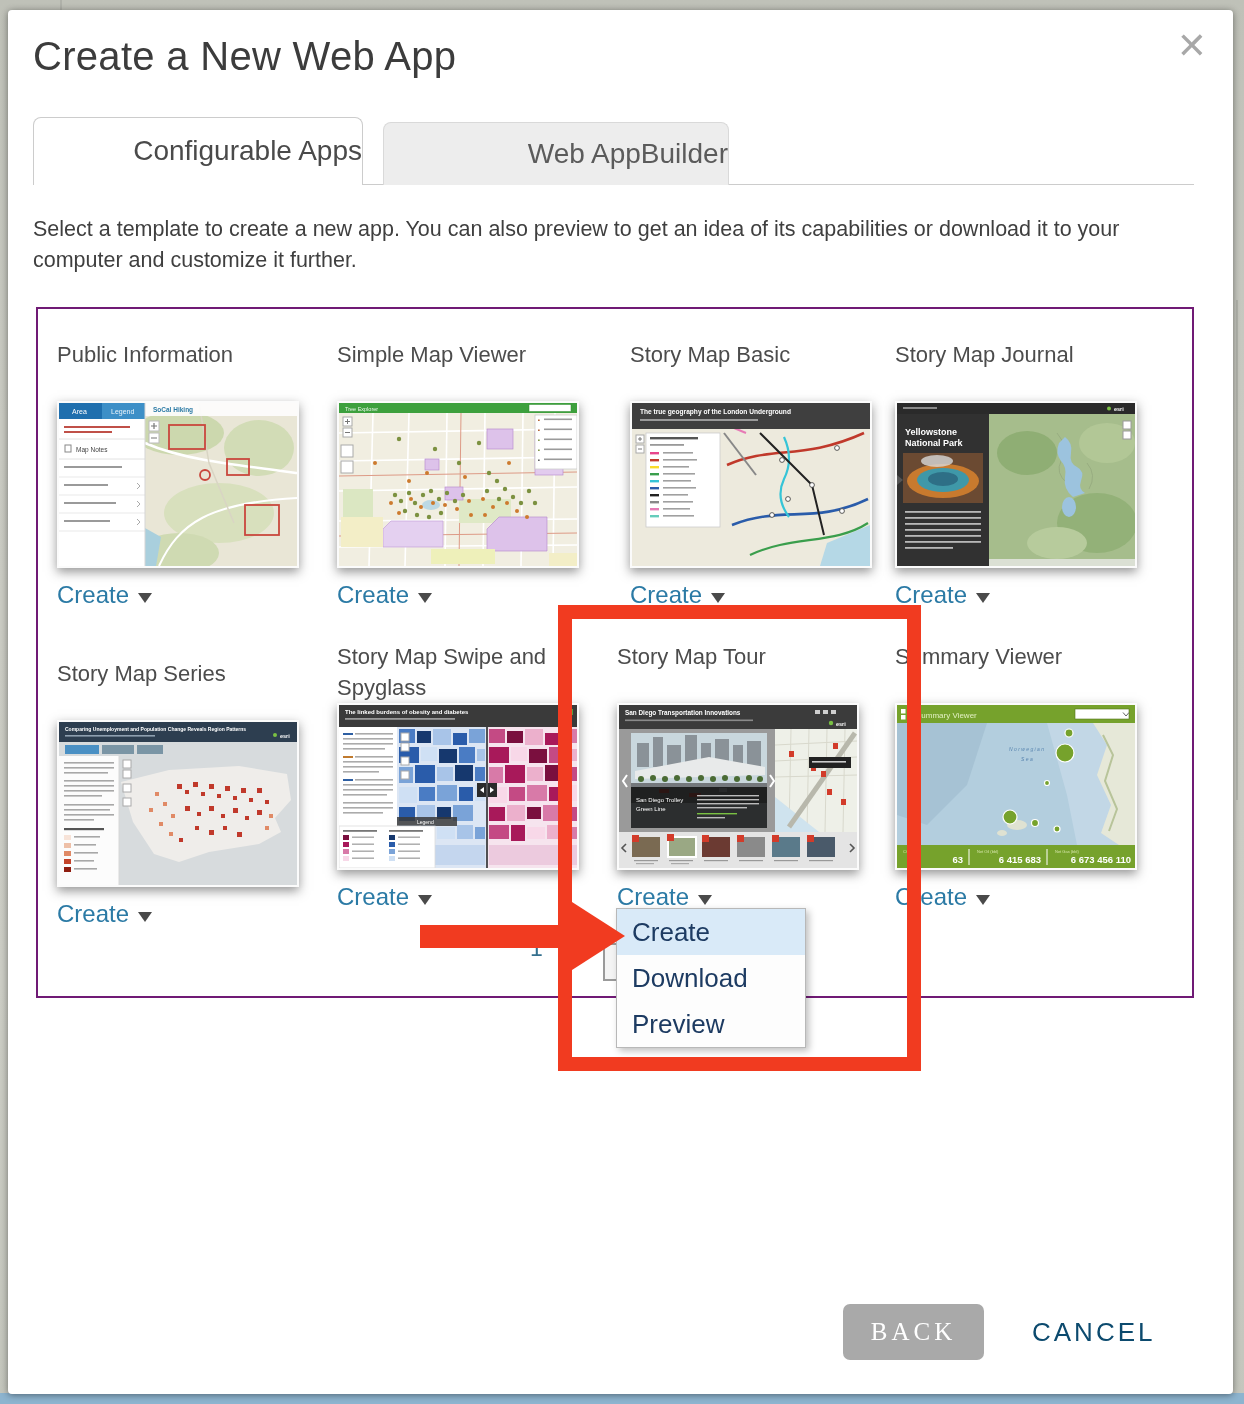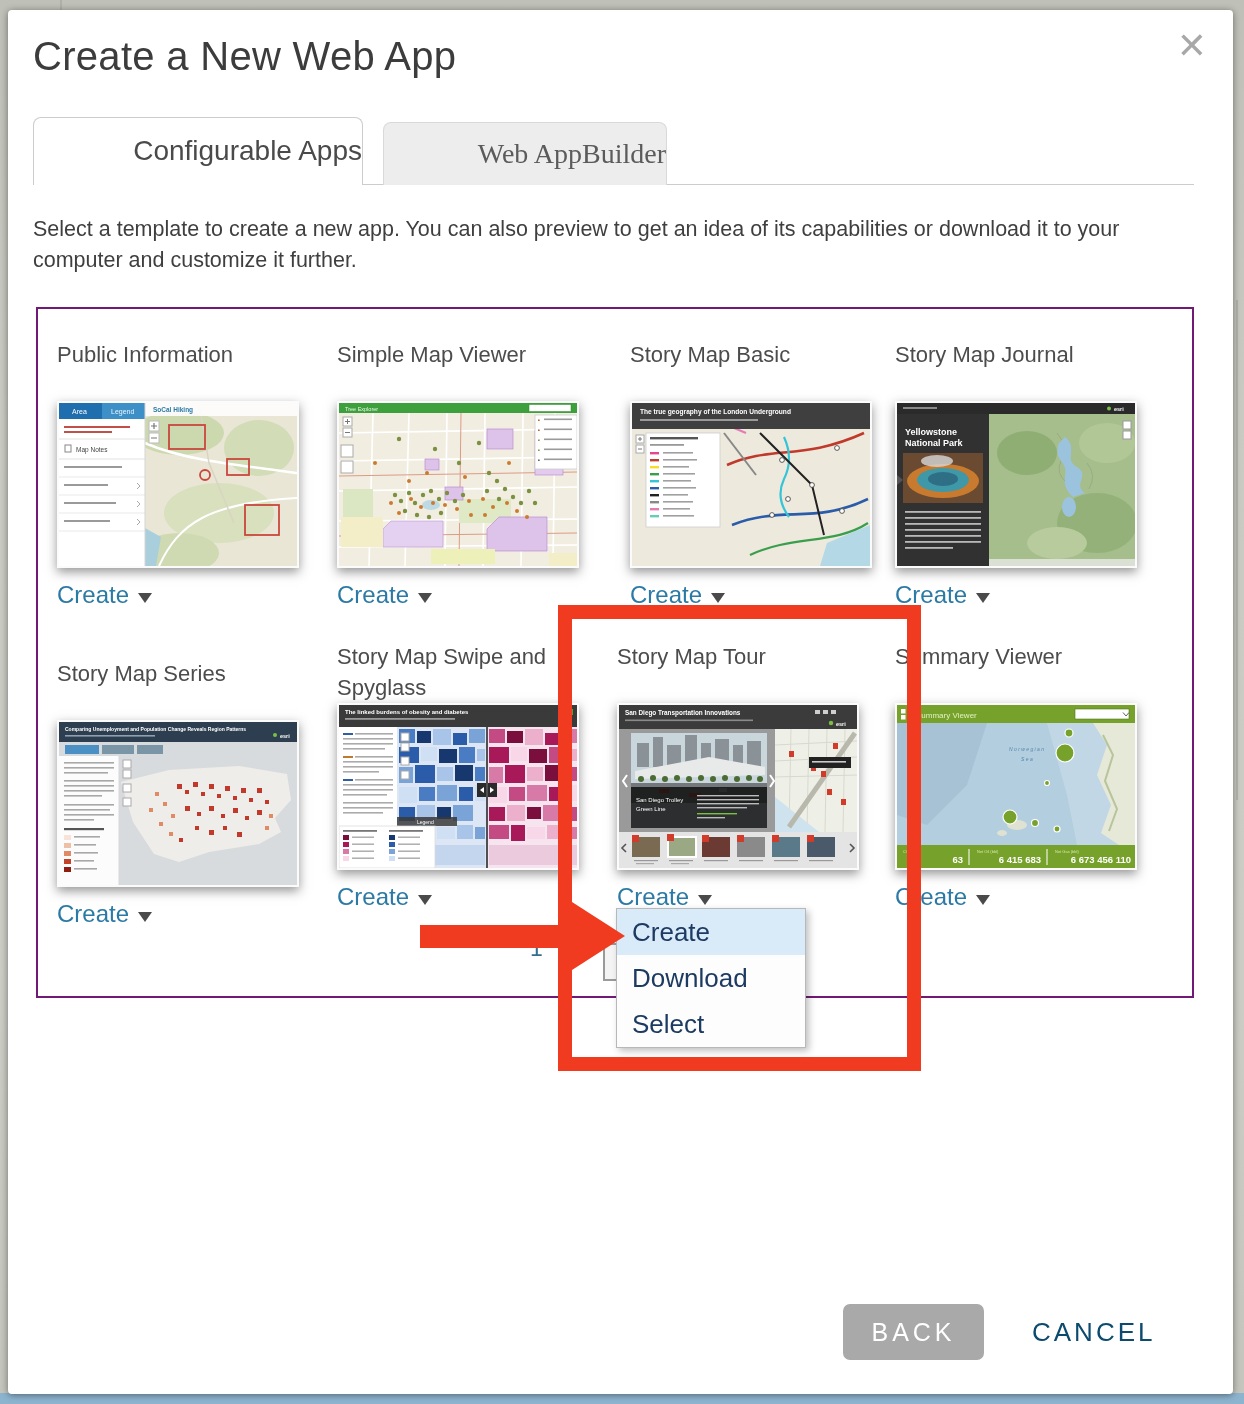--- a/index.html
+++ b/index.html
@@ -18,22 +18,22 @@
 
   .dialog-title { position:absolute; left:25px; top:24px; font-size:40px; font-weight:500;
       color:#3c3c3c; letter-spacing:.3px; }
   .close { position:absolute; right:26px; top:18px; font-size:36px; color:#a8a8a8;
       font-weight:400; cursor:pointer; line-height:1; }
 
   
   .tab { position:absolute; text-align:right; font-size:28px; border-radius:8px 8px 0 0; cursor:pointer; }
   .tab-active { left:25px; top:107px; width:330px; height:68px; line-height:66px;
       background:#fff; border:1px solid #cccccc; border-bottom:none; color:#4a4a4a; z-index:3; }
-  .tab-inactive { left:375px; top:112px; width:284px; height:63px; line-height:61px;
-      background:#ededed; border:1px solid #d9d9d9; border-bottom:none; color:#5b5b5b; z-index:2;font-family:Liberation Serif, serif; }
+  .tab-inactive { left:375px; top:112px; width:346px; height:63px; line-height:61px;
+      background:#ededed; border:1px solid #d9d9d9; border-bottom:none; color:#5b5b5b; z-index:2; }
   .tab-line { position:absolute; left:25px; top:174px; width:1161px; height:1px; background:#cccccc; z-index:1; }
 
   .description { position:absolute; left:25px; top:204px; width:1168px; font-size:21.5px;
       line-height:31px; color:#3f3f3f; }
 
   
   .panel { position:absolute; left:28px; top:297px; width:1158px; height:691px;
       border:2px solid #701a75; background:#fff; }
 
   .card { position:absolute; width:247px; height:300px; }
@@ -53,21 +53,21 @@
 
   
   .menu { position:absolute; left:608px; top:898px; width:190px; background:#fdfdfd;
       border:1px solid #b8b8b8; box-shadow:3px 3px 7px rgba(0,0,0,.25); z-index:40; }
   .menu-item { height:46px; line-height:46px; padding-left:15px; font-size:26px; color:#1d3b62; cursor:pointer; }
   .menu-item.hl { background:#d9eaf8; }
 
   
   .back-btn { position:absolute; left:835px; top:1294px; width:141px; height:56px;
       background:#a9a9a9; border:none; border-radius:7px; color:#fff; font-size:25px;
-      letter-spacing:4px; font-family:Liberation Sans, sans-serif; cursor:pointer; }
+      letter-spacing:4px; font-family:Liberation Serif, serif; cursor:pointer; }
   .cancel-link { position:absolute; left:1024px; top:1307px; font-size:26px; letter-spacing:3px;
       color:#0c4a6e; font-weight:500; cursor:pointer; }
 
   
   .anno-rect { position:absolute; left:558px; top:605px; width:363px; height:466px;
       border:14px solid #f13b20; z-index:60; }
   .anno-arrow-bar { position:absolute; left:420px; top:925px; width:153px; height:23px;
       background:#f13b20; z-index:60; }
   .anno-arrow-head { position:absolute; left:572px; top:902px; width:0; height:0;
       border-top:34px solid transparent; border-bottom:34px solid transparent;
@@ -756,21 +756,21 @@
     </div>
 
     <span class="page-num" style="left:492px; top:626px;">1</span>
     <span class="page-num" style="left:538px; top:626px;">2</span>
     <div class="page-box"></div>
   </div>
 
   <div class="menu">
     <div class="menu-item hl">Create</div>
     <div class="menu-item">Download</div>
-    <div class="menu-item">Select</div>
+    <div class="menu-item">Preview</div>
   </div>
 
   <button class="back-btn">BACK</button>
   <span class="cancel-link">CANCEL</span>
 </div>
 
 <div class="anno-rect"></div>
 <div class="anno-arrow-bar"></div>
 <div class="anno-arrow-head"></div>
 

